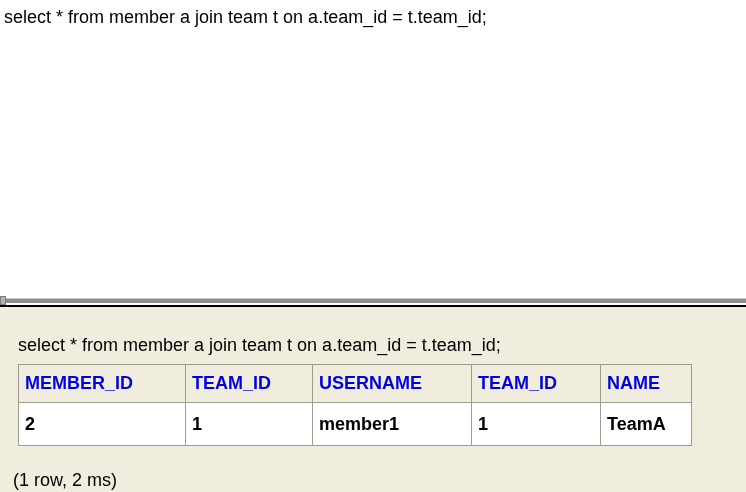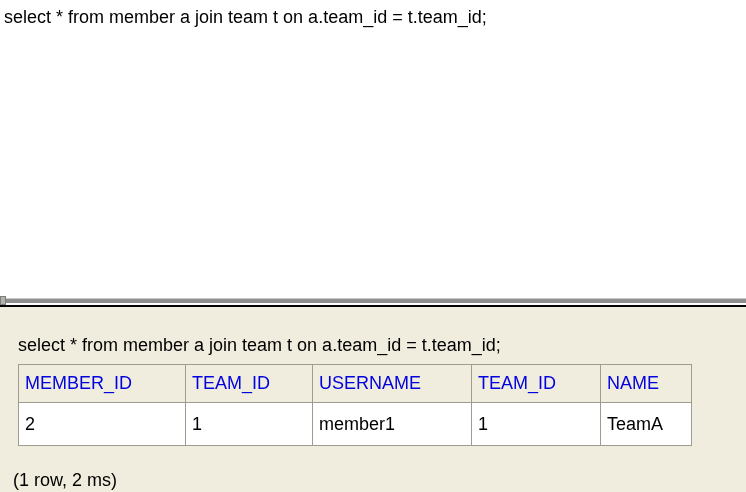--- a/index.html
+++ b/index.html
@@ -80,21 +80,21 @@
   }
   table.result-table {
     border-collapse: collapse;
     margin-left: 5px;
     background: #ffffff;
     table-layout: fixed;
   }
   table.result-table th, table.result-table td {
     border: 1px solid var(--table-border);
     font-size: 18px;
-    font-weight: normal;
+    font-weight: bold;
     text-align: left;
     padding: 0 6px;
     vertical-align: middle;
     overflow: hidden;
     white-space: nowrap;
   }
   table.result-table th {
     background: var(--panel-bg);
     color: var(--header-text);
     height: 38px;

